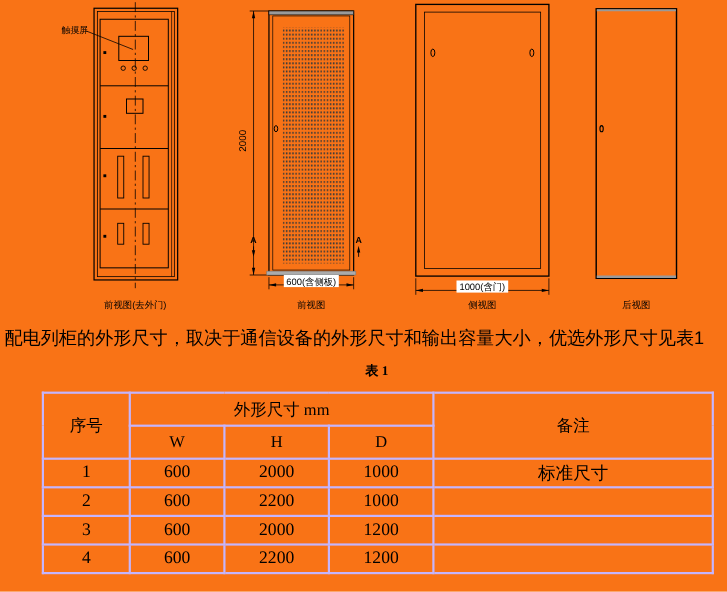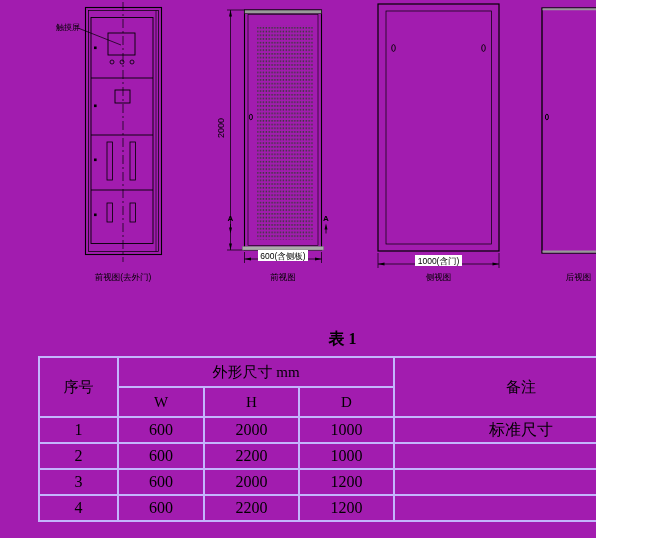--- a/index.html
+++ b/index.html
@@ -1,22 +1,22 @@
 <!DOCTYPE html>
 <html><head>
 <meta charset="utf-8">
 <style>
   html,body{margin:0;padding:0;background:#fff;}
-  .page{position:relative;width:596px;height:538px;background:#a21caf;overflow:hidden;
+  .page{position:relative;width:661px;height:538px;background:#f97316;overflow:hidden;
         font-family:"Liberation Sans","DejaVu Sans",sans-serif;color:#000;}
   .drawing-svg{position:absolute;left:0;top:0;}
   .paragraph{position:absolute;left:4px;top:297px;width:656px;font-size:16.5px;
              white-space:nowrap;letter-spacing:0;color:#000;}
   .table-title{position:absolute;left:38px;top:329px;width:609px;text-align:center;
-               font-weight:bold;font-size:16px;font-family:"Liberation Serif","DejaVu Serif",serif;}
+               font-weight:bold;font-size:12px;font-family:"Liberation Serif","DejaVu Serif",serif;}
   table.dims{position:absolute;left:38px;top:356px;border-collapse:collapse;
              table-layout:fixed;width:609px;
              font-family:"Liberation Serif","DejaVu Serif",serif;}
   table.dims th, table.dims td{border:2px solid #c4b5fd;text-align:center;vertical-align:middle;
              padding:0;font-weight:normal;overflow:hidden;}
   table.dims thead tr{height:30px;}
   table.dims tbody tr{height:26px;}
   table.dims th{font-size:15px;}
   table.dims td{font-size:16px;}
   svg text{fill:#000;stroke:none;font-family:"Liberation Sans","DejaVu Sans",sans-serif;}
@@ -110,20 +110,21 @@
 
     <g stroke="#000" fill="none">
       <rect x="542" y="8" width="73" height="245" stroke-width="1.3"></rect>
       <line x1="542.5" y1="9.3" x2="614.5" y2="9.3" stroke="#9a9a9a" stroke-width="2"></line>
       <line x1="542.5" y1="251.6" x2="614.5" y2="251.6" stroke="#9a9a9a" stroke-width="2.4"></line>
       <ellipse cx="546.9" cy="117" rx="1.5" ry="2.8" stroke-width="1"></ellipse>
       <text x="578.5" y="280" text-anchor="middle" font-size="8.5">后视图</text>
     </g>
   </svg>
 
+  <div class="paragraph">配电列柜的外形尺寸，取决于通信设备的外形尺寸和输出容量大小，优选外形尺寸见表1</div>
 
   <div class="table-title">表 1</div>
 
   <table class="dims">
     <colgroup>
       <col style="width:79px">
         <col style="width:86px">
         <col style="width:95px">
       <col style="width:95px">
         <col style="width:254px">

